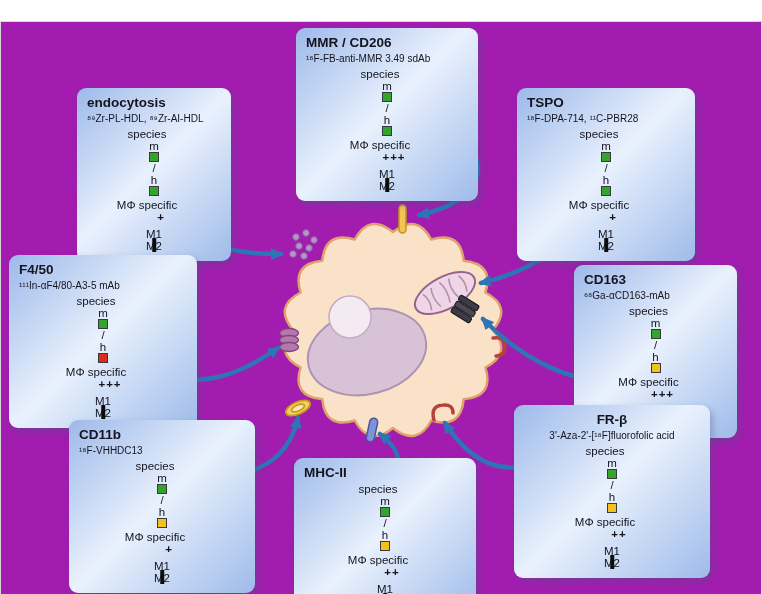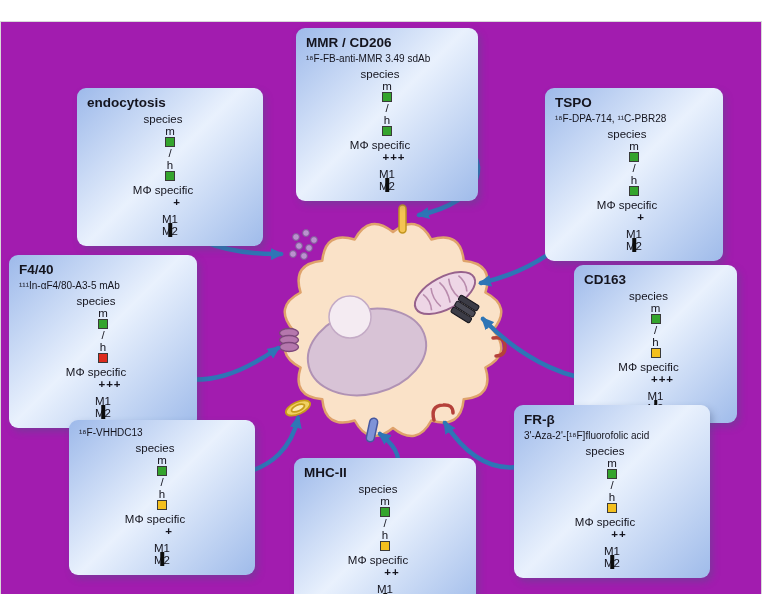--- a/index.html
+++ b/index.html
@@ -25,27 +25,27 @@
   .plus{margin-left:14px;font-weight:bold;letter-spacing:1px;}
   .barrow{margin-top:5px;}
   .bar{
     flex:1;height:9px;position:relative;display:inline-block;
     background:linear-gradient(90deg,#3b5cad 0%,#96a9d8 22%,#e8e8ec 46%,#f3c09a 62%,#ec8336 100%);
     box-shadow:inset 0 0 1px rgba(0,0,0,.35);
   }
   .tick{position:absolute;top:-2.5px;width:3.5px;height:14px;background:#0c0c0c;transform:translateX(-50%);}
   
   .box-mmr{left:295px;top:6px;width:182px;}
-  .box-endocytosis{left:76px;top:66px;width:186px;}
-  .box-tspo{left:544px;top:66px;width:178px;}
+  .box-endocytosis{left:76px;top:66px;width:154px;}
+  .box-tspo{left:516px;top:66px;width:178px;}
   .box-f480{left:8px;top:233px;width:188px;}
   .box-cd163{left:573px;top:243px;width:163px;}
   .box-cd11b{left:68px;top:398px;width:186px;}
   .box-mhcii{left:293px;top:436px;width:182px;}
-  .box-frb{left:513px;top:383px;width:196px;}
+  .box-frb{left:513px;top:383px;width:196px;text-align:center;}
 </style>
 </head>
 <body>
 
 <div class="canvas">
 
   <svg class="scene" width="762" height="594" viewBox="0 0 762 594">
     <defs>
       <marker id="ah" markerUnits="userSpaceOnUse" markerWidth="15" markerHeight="12" refX="10" refY="6" orient="auto">
         <path d="M0,0 L13,6 L0,12 Z" fill="#2e75b6"></path>
@@ -146,20 +146,21 @@
       <span>M1</span>
       <span class="bar">
           <span class="tick" style="left: 73%;"></span>
         </span>
       <span>M2</span>
     </div>
   </div>
 
   <div class="box box-endocytosis">
     <div class="t">endocytosis</div>
+    <div class="tr">⁸⁹Zr-PL-HDL, ⁸⁹Zr-AI-HDL</div>
     <div class="row">
       <span class="lab">species</span>
       <span class="mh">m</span>
       <span class="sq" style="background-color: rgb(52, 164, 45);"></span>
       <span class="mh">/</span>
       <span class="mh">h</span>
       <span class="sq" style="background-color: rgb(52, 164, 45);"></span>
     </div>
     <div class="row">
       <span class="lab">MΦ specific</span>
@@ -192,21 +193,21 @@
     <div class="row barrow">
       <span>M1</span>
       <span class="bar">
           <span class="tick" style="left: 62%;"></span>
         </span>
       <span>M2</span>
     </div>
   </div>
 
   <div class="box box-f480">
-    <div class="t">F4/40</div>
+    <div class="t">F4/50</div>
     <div class="tr">¹¹¹In-αF4/80-A3-5 mAb</div>
     <div class="row">
       <span class="lab">species</span>
       <span class="mh">m</span>
       <span class="sq" style="background-color: rgb(52, 164, 45);"></span>
       <span class="mh">/</span>
       <span class="mh">h</span>
       <span class="sq" style="background-color: rgb(221, 44, 30);"></span>
     </div>
     <div class="row">
@@ -217,20 +218,21 @@
       <span>M1</span>
       <span class="bar">
           <span class="tick" style="left: 50%;"></span>
         </span>
       <span>M2</span>
     </div>
   </div>
 
   <div class="box box-cd163">
     <div class="t">CD163</div>
+    <div class="tr">⁶⁸Ga-αCD163-mAb</div>
     <div class="row">
       <span class="lab">species</span>
       <span class="mh">m</span>
       <span class="sq" style="background-color: rgb(52, 164, 45);"></span>
       <span class="mh">/</span>
       <span class="mh">h</span>
       <span class="sq" style="background-color: rgb(244, 192, 30);"></span>
     </div>
     <div class="row">
       <span class="lab">MΦ specific</span>
@@ -239,20 +241,21 @@
     <div class="row barrow">
       <span>M1</span>
       <span class="bar">
           <span class="tick" style="left: 83%;"></span>
         </span>
       <span>M2</span>
     </div>
   </div>
 
   <div class="box box-cd11b">
+    <div class="t">CD11b</div>
     <div class="tr">¹⁸F-VHHDC13</div>
     <div class="row">
       <span class="lab">species</span>
       <span class="mh">m</span>
       <span class="sq" style="background-color: rgb(52, 164, 45);"></span>
       <span class="mh">/</span>
       <span class="mh">h</span>
       <span class="sq" style="background-color: rgb(244, 192, 30);"></span>
     </div>
     <div class="row">

